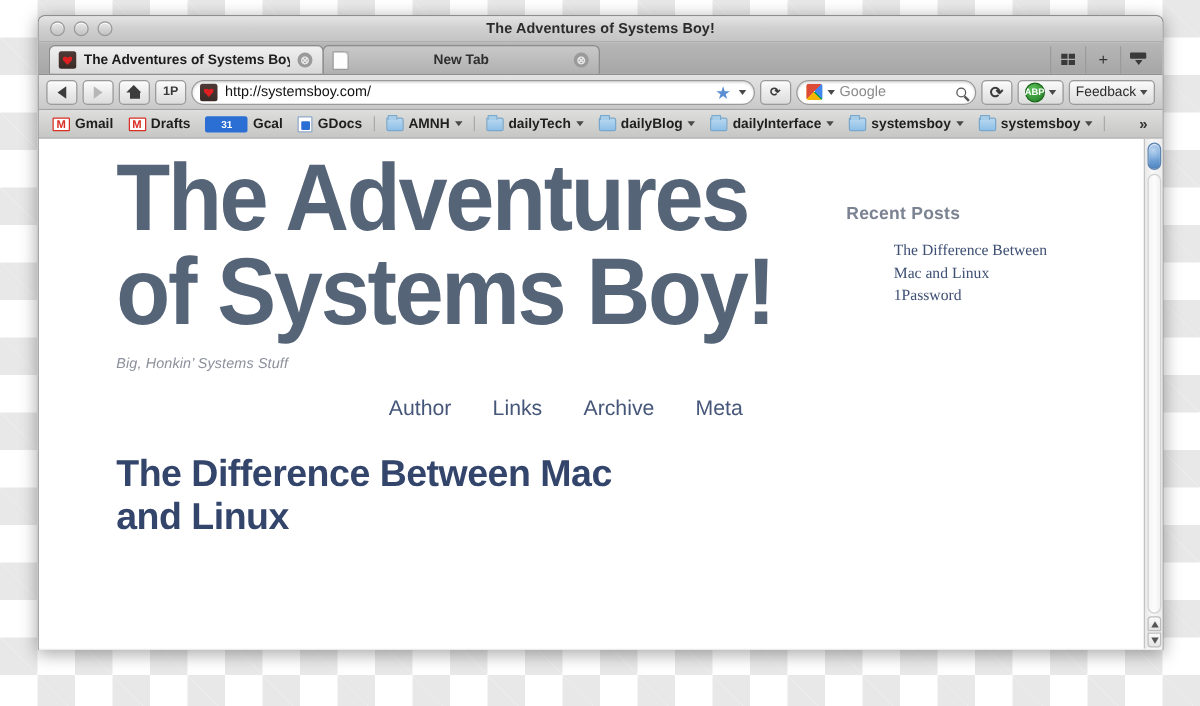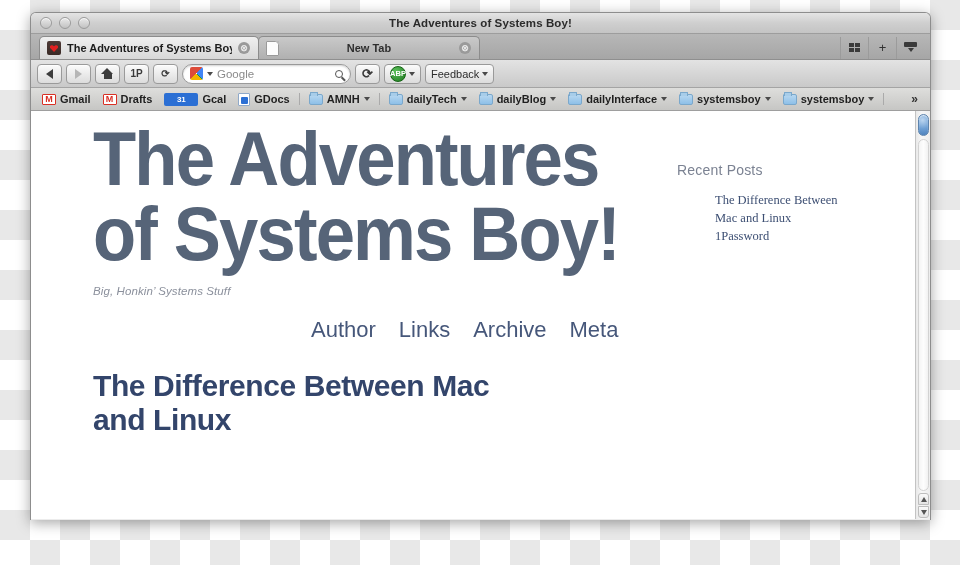--- a/index.html
+++ b/index.html
@@ -180,21 +180,21 @@
     text-shadow: 0 1px 0 rgba(255,255,255,.6);
   }
   .caret { border-left:3.5px solid transparent; border-right:3.5px solid transparent; border-top:4.5px solid #4a4a4a; }
   .sep-btn {
     height: 20px; display: flex; align-items: center; gap: 3px;
     padding: 0 5px;
     background: linear-gradient(to bottom, #fbfbfb, #dcdcdc);
     border: 1px solid #9a9a9a; border-radius: 4px;
   }
   #searchbar {
-    width: 169px; height: 20px;
+    width: 144px; height: 20px;
     background: #fff; border: 1px solid #9a9a9a; border-radius: 10px;
     display: flex; align-items: center; gap: 4px; padding: 0 7px;
     box-shadow: inset 0 1px 2px rgba(0,0,0,.18);
   }
   .g-icon {
     width: 13px; height: 13px; border-radius: 2px; flex-shrink: 0;
     background:
       linear-gradient(135deg, #dd4b39 0%, #dd4b39 48%, transparent 48%),
       linear-gradient(225deg, #4285f4 0%, #4285f4 48%, transparent 48%),
       linear-gradient(45deg, #f4b400 0%, #f4b400 48%, transparent 48%),
@@ -281,39 +281,39 @@
     transform-origin: left top;
     white-space: pre-line;
   }
   #tagline {
     margin-top: 14px;
     font-size: 11.5px; font-style: italic; color: #8b909c;
     letter-spacing: .1px;
   }
   #mainnav {
     margin-top: 20px; padding-left: 218px;
-    display: flex; gap: 23px;
-    font-size: 22px; color: #46577a;
+    display: flex; gap: 33px;
+    font-size: 17px; color: #46577a;
   }
   #older-posts {
     margin-top: 44px;
     font-size: 11.5px; color: #3d4f73;
   }
   #post-title {
     margin-top: 26px;
     font-size: 30px; font-weight: bold; line-height: 1.13;
     color: #33456b; letter-spacing: -.4px;
     max-width: 460px;
     white-space: pre-line;
   }
   #sidebar {
     width: 252px; padding: 51px 0 0 14px;
   }
   #rp-title {
-    font-size: 14px; font-weight: normal; color: #7b8292; letter-spacing: .2px;
+    font-size: 14px; font-weight: bold; color: #7b8292; letter-spacing: .2px;
   }
   #rp-list {
     margin-top: 14px; padding-left: 38px;
     list-style: none;
     font-size: 12.5px; color: #3d4f73; line-height: 1.42; font-family: Liberation Serif, serif;
   }
   #rp-list li { white-space: pre-line; }
 
   
   #scrollbar {
@@ -392,20 +392,26 @@
         <span class="arrow-l"></span>
       </div>
     <div class="nbtn disabled">
         <span class="arrow-r"></span>
       </div>
     <div class="nbtn">
         <span class="home-icon"></span>
       </div>
     <div class="nbtn">1P</div>
 
+    <div id="urlbar">
+      <span class="favicon-bag"></span>
+      <span id="url-text">http://systemsboy.com/</span>
+      <span class="star">★</span>
+      <span class="caret"></span>
+    </div>
 
     <div class="nbtn">⟳</div>
 
     <div id="searchbar">
       <span class="g-icon"></span>
       <span class="caret"></span>
       <span id="search-ph">Google</span>
       <span class="mag"></span>
     </div>
 

